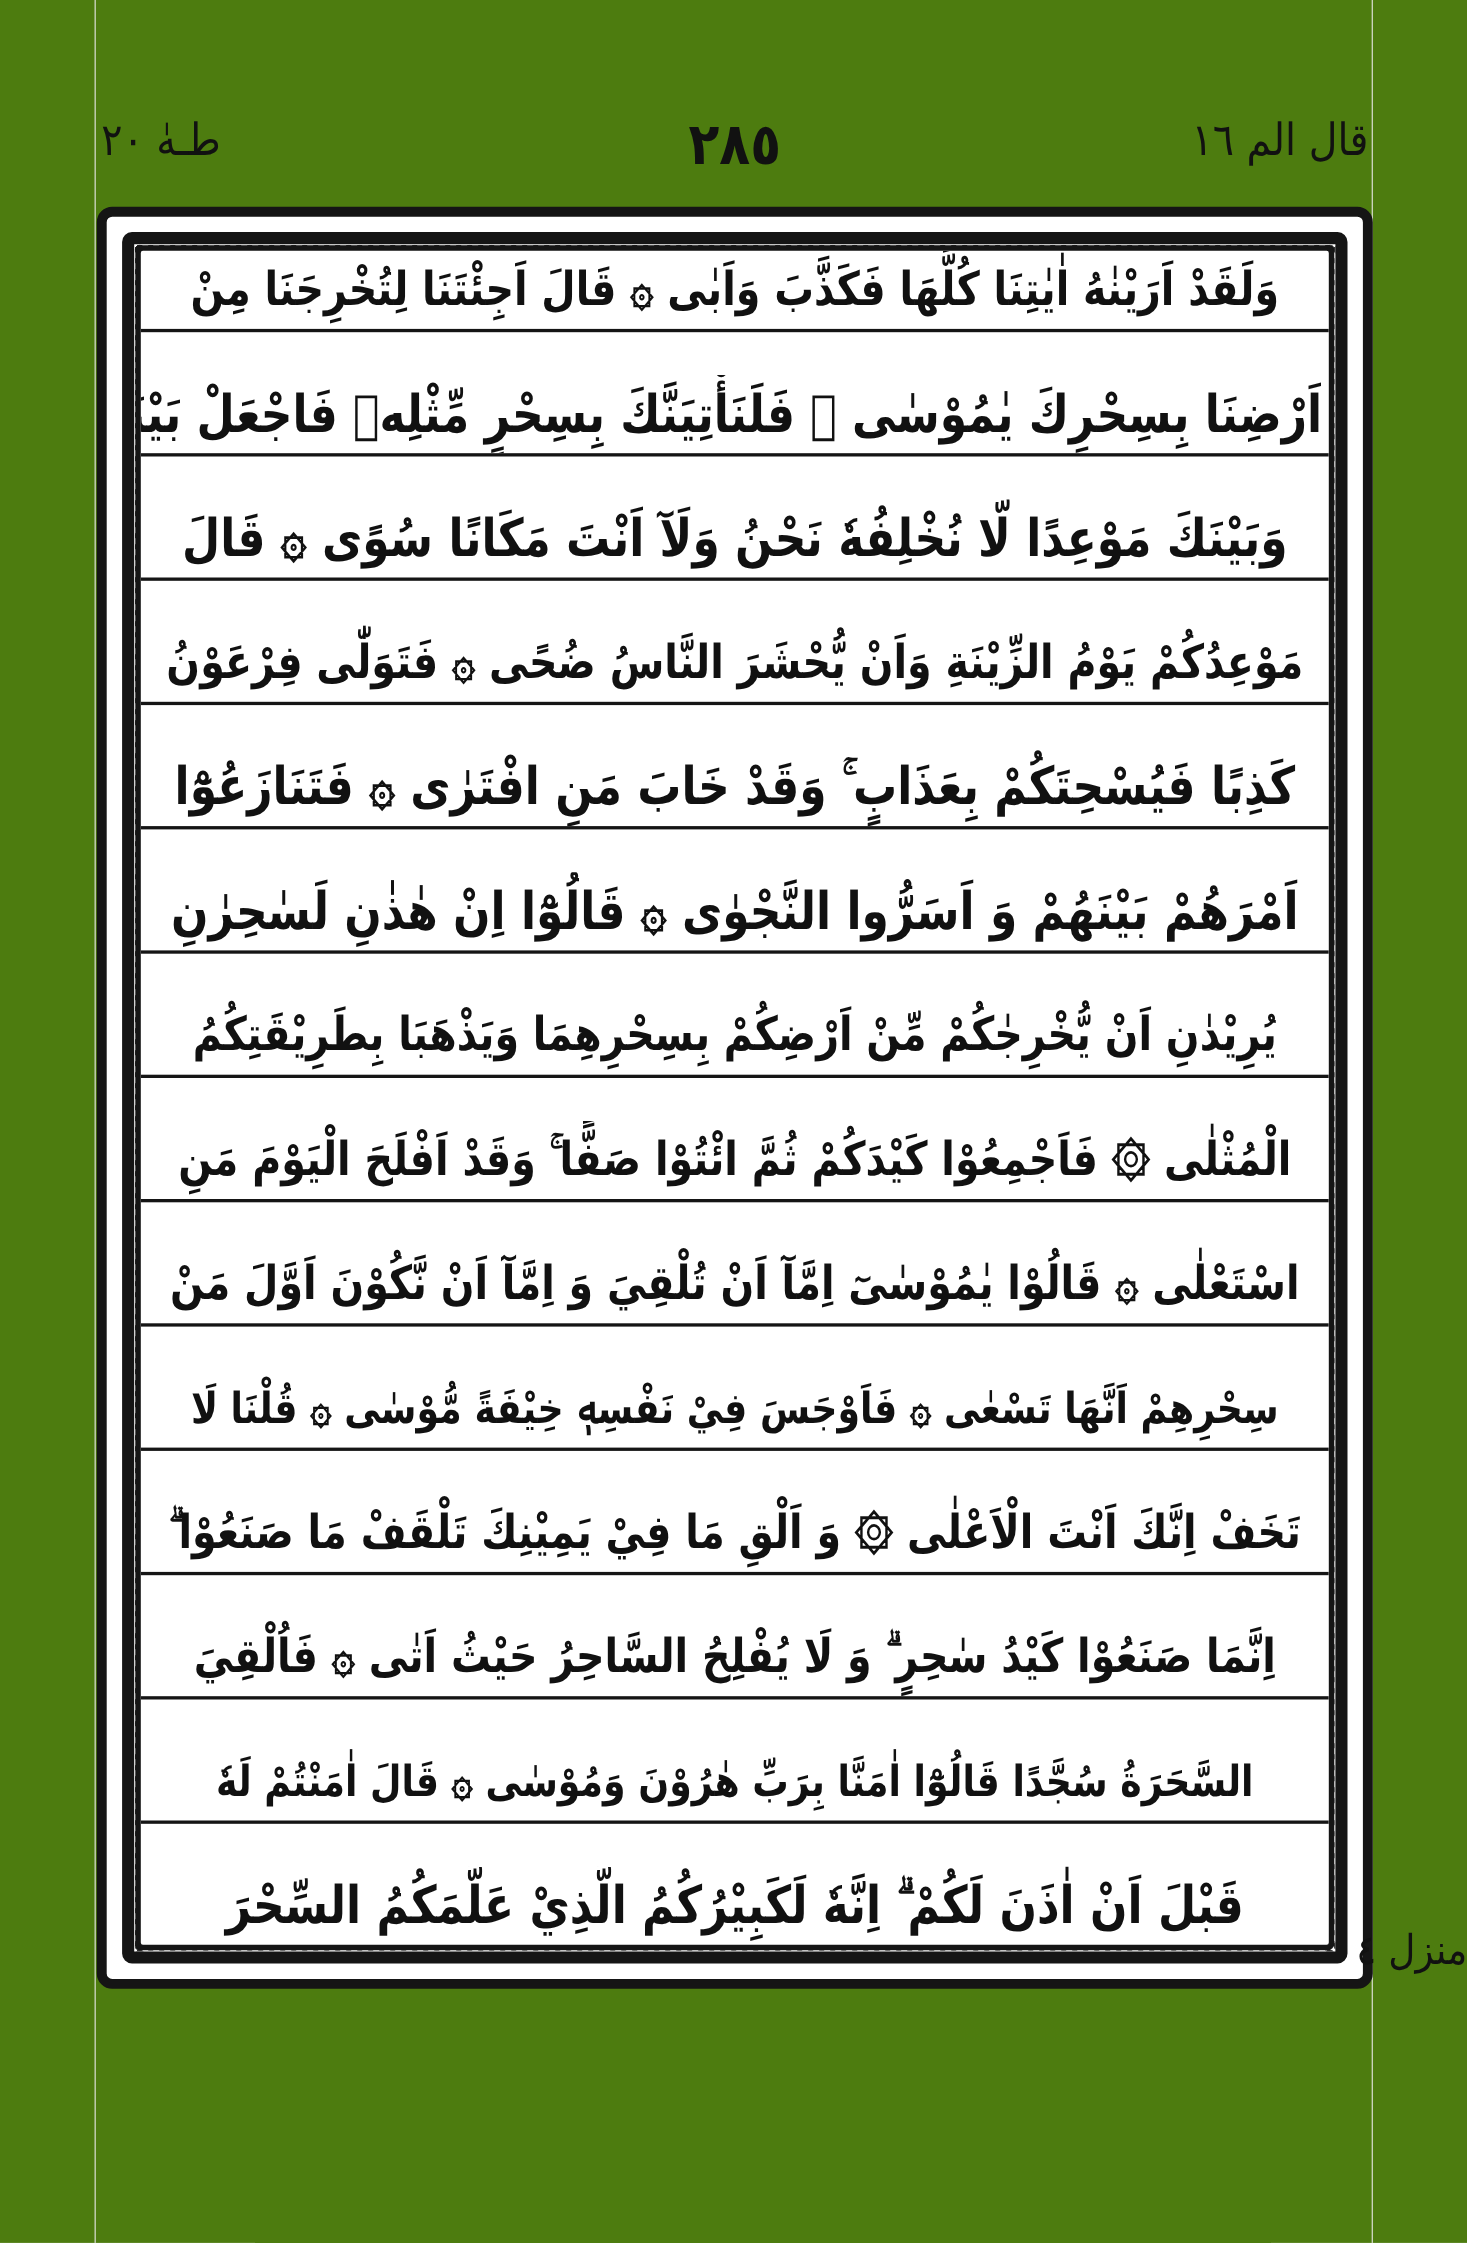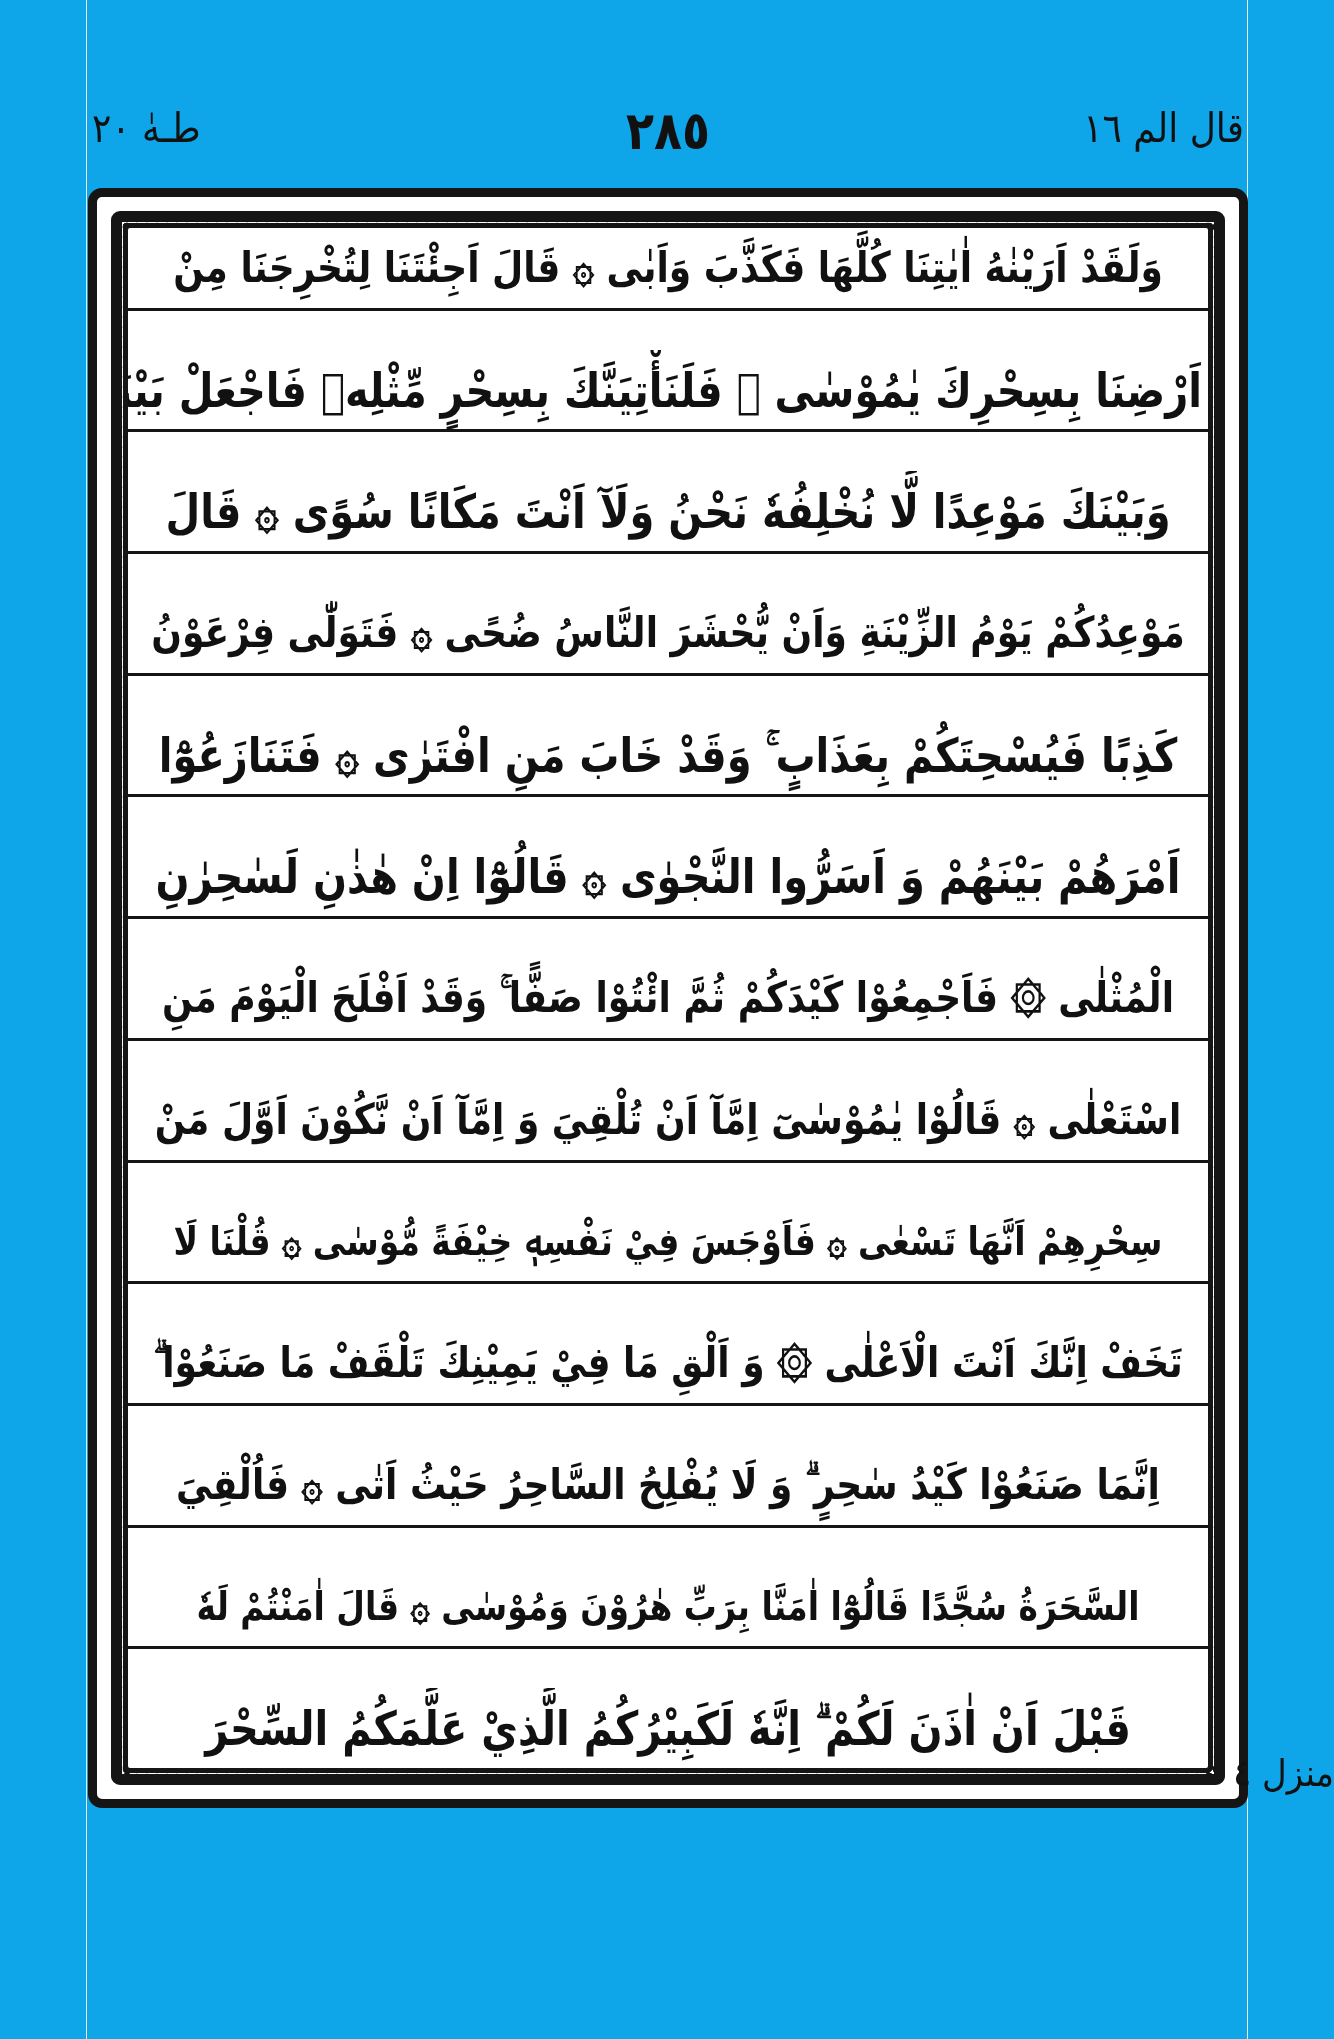--- a/index.html
+++ b/index.html
@@ -14,21 +14,21 @@
     font-family: "DejaVu Sans", sans-serif;
     overflow: hidden;
   }
 
   
   #page {
     position: absolute;
     left: 0; top: 0;
     width: 1334px;
     height: 2039px;
-    background: #0ea5e9;
+    background: #4d7c0f;
     box-sizing: border-box;
     padding-left: 28px;
   }
 
   
   .scan-edge {
     position: absolute;
     top: 0;
     width: 1px;
     height: 2039px;
@@ -209,20 +209,23 @@
         <div class="qline" data-tight="1">
           <div class="qtext">مَوْعِدُكُمْ يَوْمُ الزِّيْنَةِ وَاَنْ يُّحْشَرَ النَّاسُ ضُحًى ۞ فَتَوَلّٰى فِرْعَوْنُ</div>
         </div>
         <div class="qline" data-tight="0">
           <div class="qtext">كَذِبًا فَيُسْحِتَكُمْ بِعَذَابٍ ۚ وَقَدْ خَابَ مَنِ افْتَرٰى ۞ فَتَنَازَعُوْٓا</div>
         </div>
         <div class="qline" data-tight="0">
           <div class="qtext">اَمْرَهُمْ بَيْنَهُمْ وَ اَسَرُّوا النَّجْوٰى ۞ قَالُوْٓا اِنْ هٰذٰنِ لَسٰحِرٰنِ</div>
         </div>
         <div class="qline" data-tight="1">
+          <div class="qtext">يُرِيْدٰنِ اَنْ يُّخْرِجٰكُمْ مِّنْ اَرْضِكُمْ بِسِحْرِهِمَا وَيَذْهَبَا بِطَرِيْقَتِكُمُ</div>
+        </div>
+        <div class="qline" data-tight="1">
           <div class="qtext">الْمُثْلٰى ۞ فَاَجْمِعُوْا كَيْدَكُمْ ثُمَّ ائْتُوْا صَفًّا ۚ وَقَدْ اَفْلَحَ الْيَوْمَ مَنِ</div>
         </div>
         <div class="qline" data-tight="1">
           <div class="qtext">اسْتَعْلٰى ۞ قَالُوْا يٰمُوْسٰىٓ اِمَّآ اَنْ تُلْقِيَ وَ اِمَّآ اَنْ نَّكُوْنَ اَوَّلَ مَنْ</div>
         </div>
         <div class="qline" data-tight="2">
           <div class="qtext">سِحْرِهِمْ اَنَّهَا تَسْعٰى ۞ فَاَوْجَسَ فِيْ نَفْسِهٖ خِيْفَةً مُّوْسٰى ۞ قُلْنَا لَا</div>
         </div>
         <div class="qline" data-tight="1">
           <div class="qtext">تَخَفْ اِنَّكَ اَنْتَ الْاَعْلٰى ۞ وَ اَلْقِ مَا فِيْ يَمِيْنِكَ تَلْقَفْ مَا صَنَعُوْا ۗ</div>

